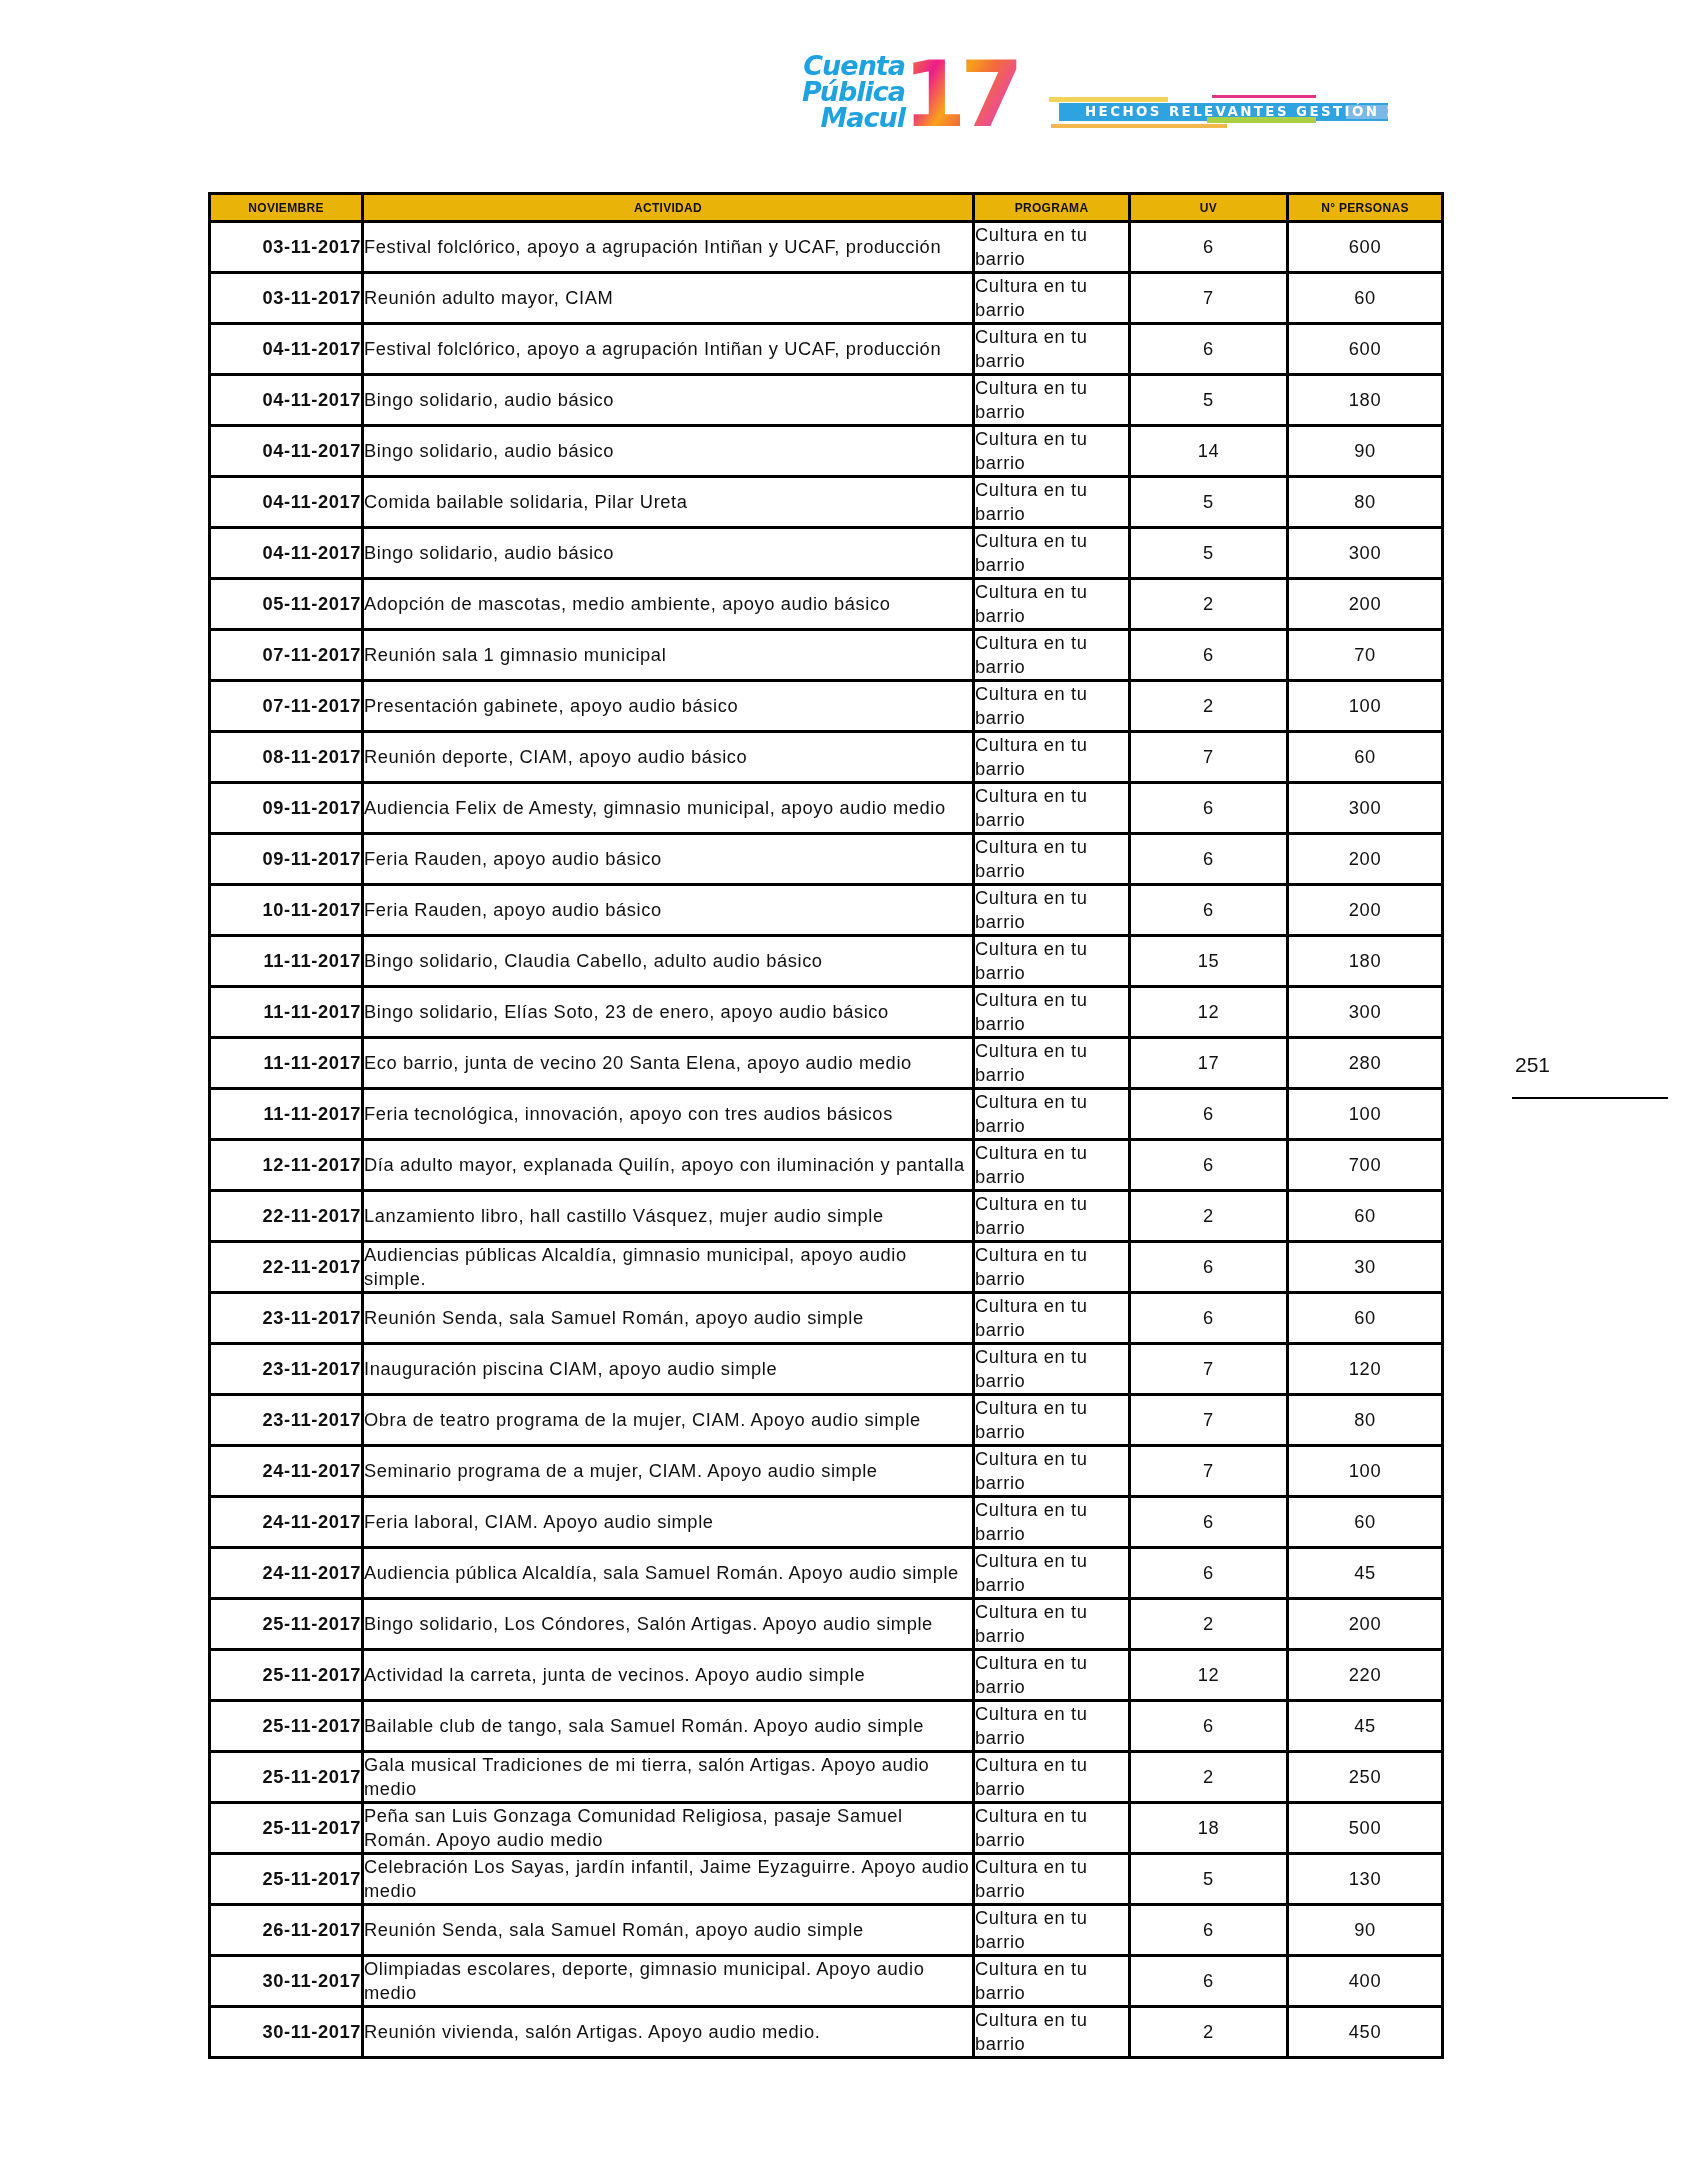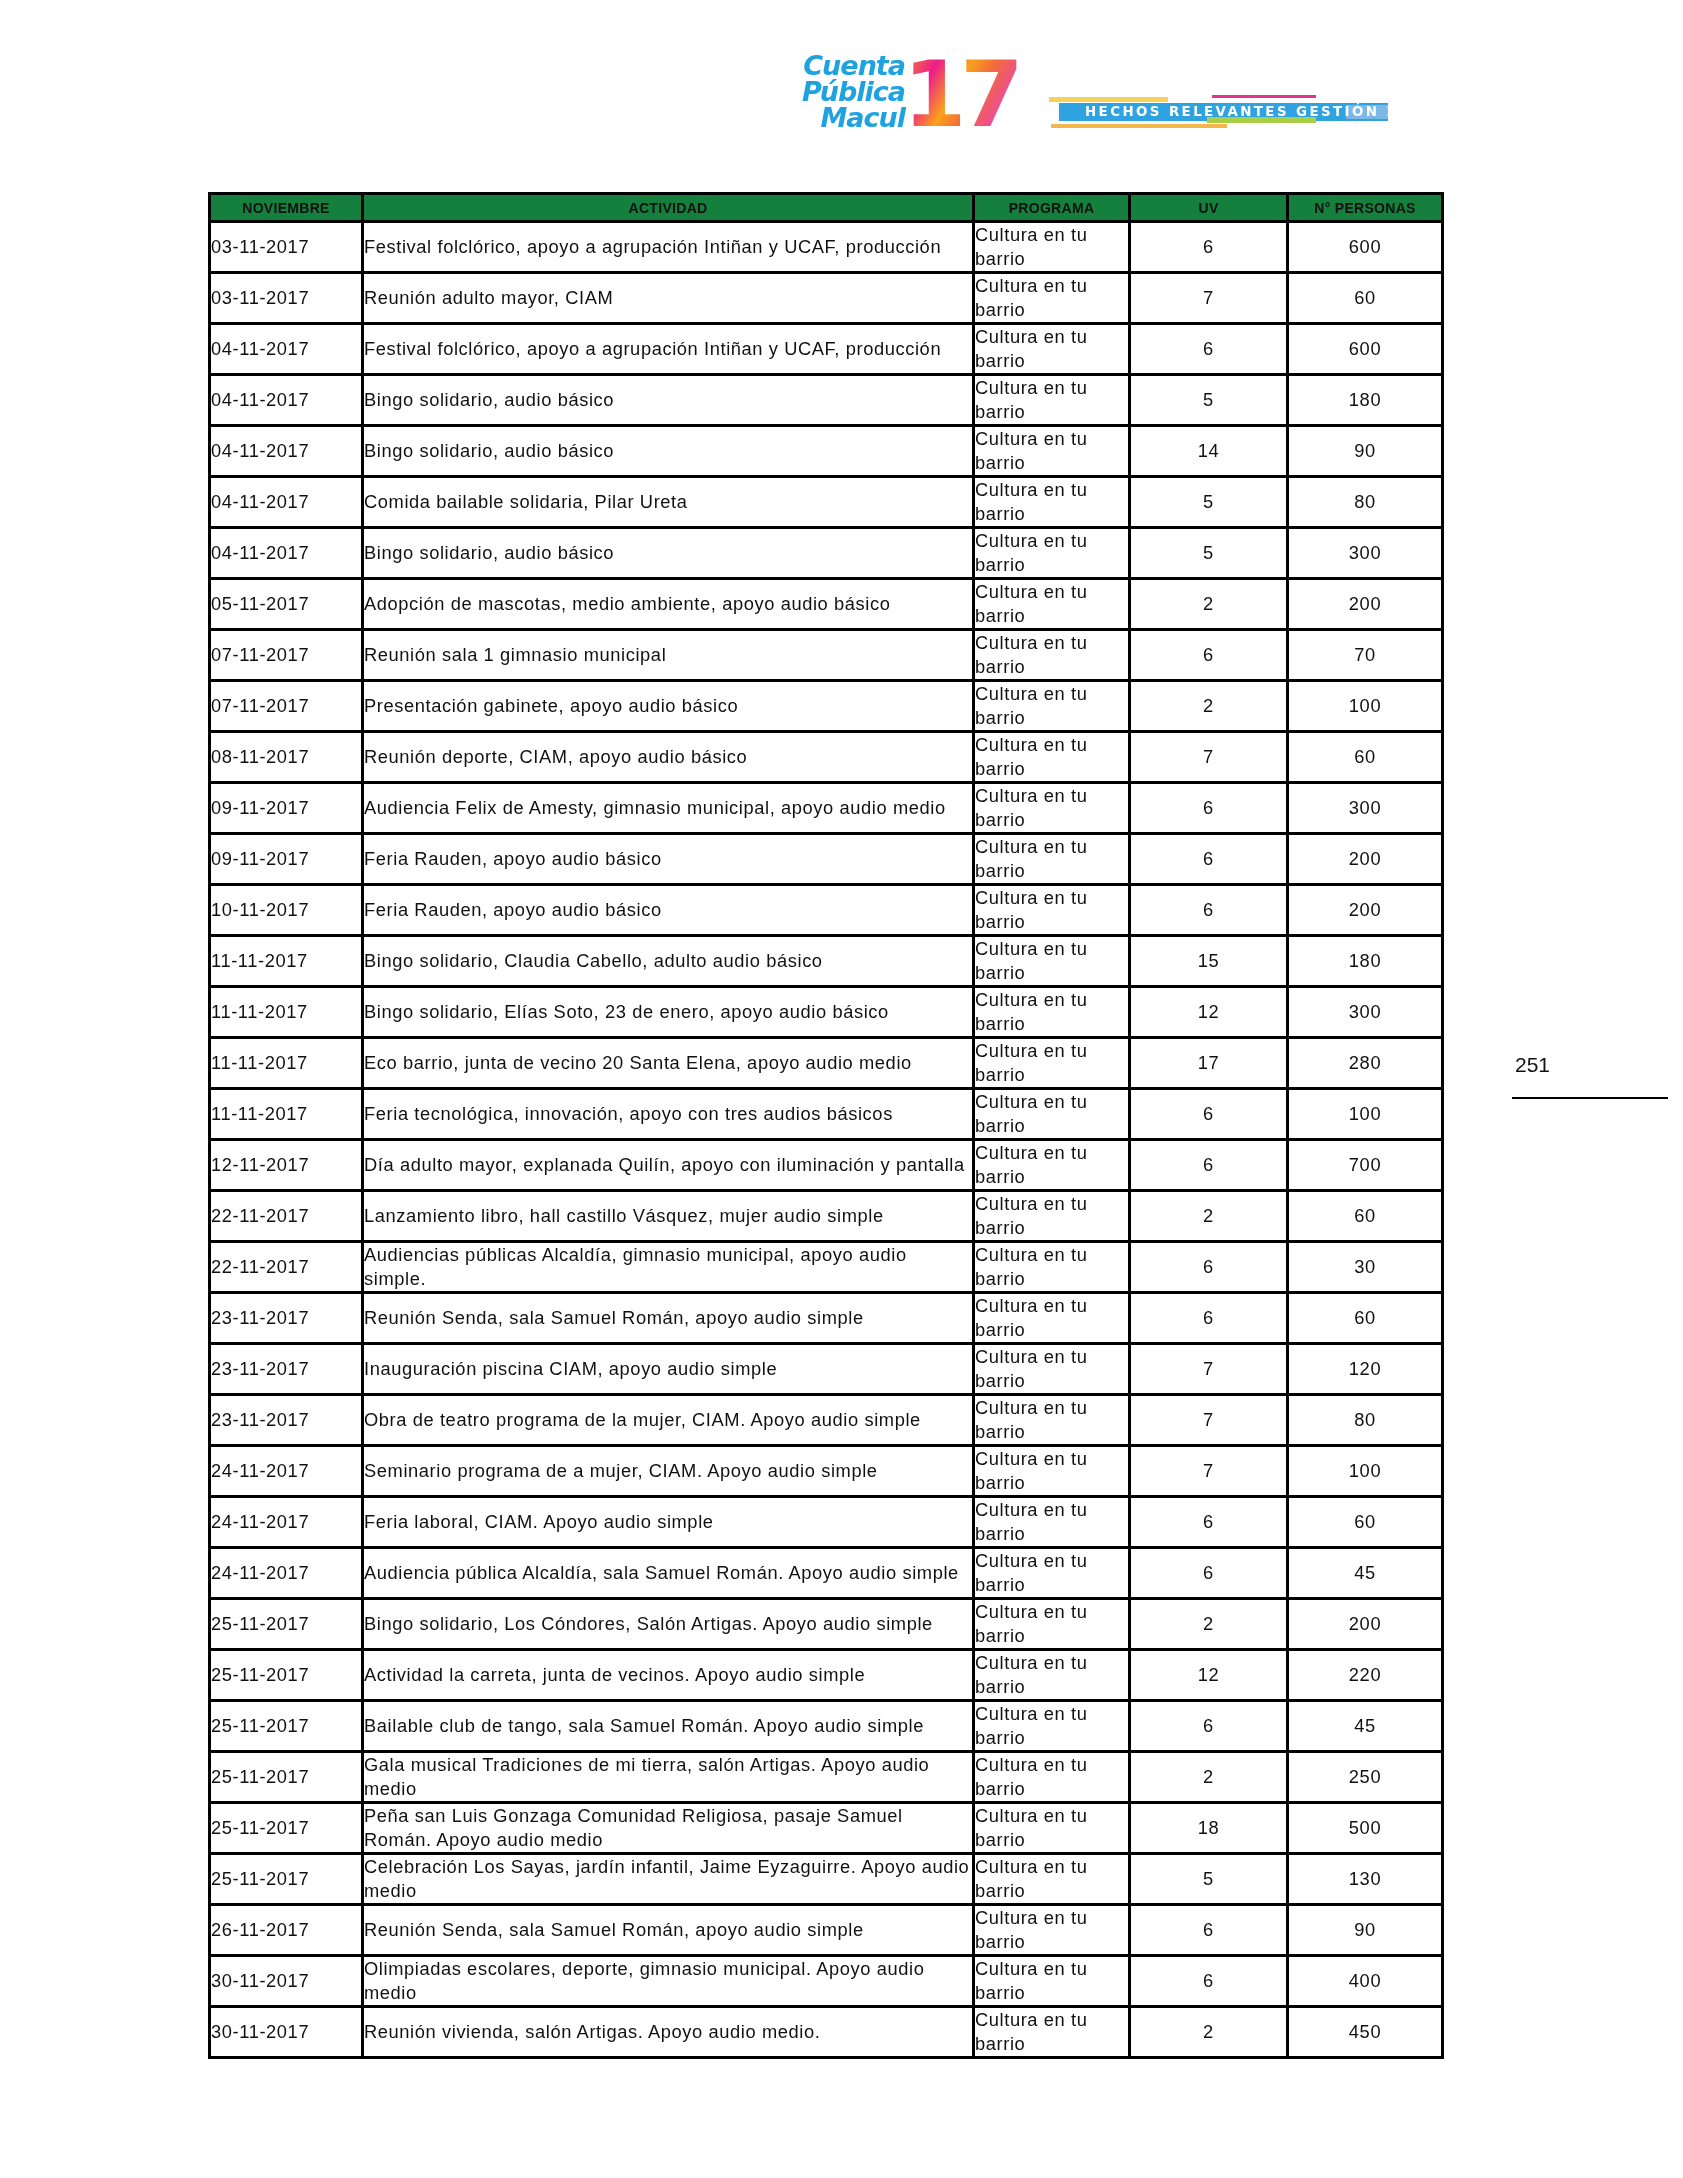--- a/index.html
+++ b/index.html
@@ -13,23 +13,23 @@
   .banner .bar-yellow-top { position:absolute; left:0; top:6px; width:119px; height:5px; background:#f3d35a; }
   .banner .bar-pink { position:absolute; left:163px; top:4px; width:104px; height:3px; background:#e3338b; }
   .banner .bar-blue { position:absolute; left:10px; top:12px; width:329px; height:18px; background:#2ea3e0; }
   .banner .bar-green { position:absolute; left:158px; top:26px; width:109px; height:6px; background:#a8cf45; }
   .banner .bar-yellow-bot { position:absolute; left:2px; top:33px; width:176px; height:4px; background:#f2b84b; }
   .banner .bar-lblue { position:absolute; left:297px; top:14px; width:42px; height:14px; background:#7ab8e6; }
   .banner-text { position:absolute; left:36px; top:12px; height:18px; line-height:18px; font-family:"DejaVu Sans", sans-serif; font-weight:bold; font-size:13.4px; letter-spacing:2.4px; color:#ffffff; white-space:nowrap; }
 
   table.doc { position:absolute; left:208px; top:192px; border-collapse:collapse; table-layout:fixed; }
   table.doc th, table.doc td { border:3px solid #000; padding:0; }
-  table.doc th { background:#15803d; height:25px; font-weight:bold; font-size:14px; text-align:center; font-family:"Liberation Sans", sans-serif; letter-spacing:0.3px; }
+  table.doc th { background:#eab308; height:25px; font-weight:bold; font-size:12px; text-align:center; font-family:"Liberation Sans", sans-serif; letter-spacing:0.3px; }
   table.doc td { height:45px; font-size:18.3px; vertical-align:middle; letter-spacing:0.6px; }
-  td.c-date { text-align:left; letter-spacing:1px; }
+  td.c-date { text-align:right; letter-spacing:1px;font-weight:bold; }
   td.c-act { text-align:left; padding-left:3px; line-height:24px; }
   td.c-prog { text-align:left; padding-left:3px; line-height:24px; vertical-align:top; letter-spacing:1.4px; }
   td.c-uv, td.c-per { text-align:center; letter-spacing:1.4px; }
   .col-date { width:153px; } .col-act { width:611px; } .col-prog { width:156px; } .col-uv { width:158px; } .col-per { width:155px; }
 
   .page-number { position:absolute; left:1515px; top:1053px; font-size:21px; font-family:"Liberation Sans", sans-serif;text-align:right; }
   .page-rule { position:absolute; left:1512px; top:1097px; width:156px; height:2px; background:#000; }
 </style>
 </head>
 <body>

